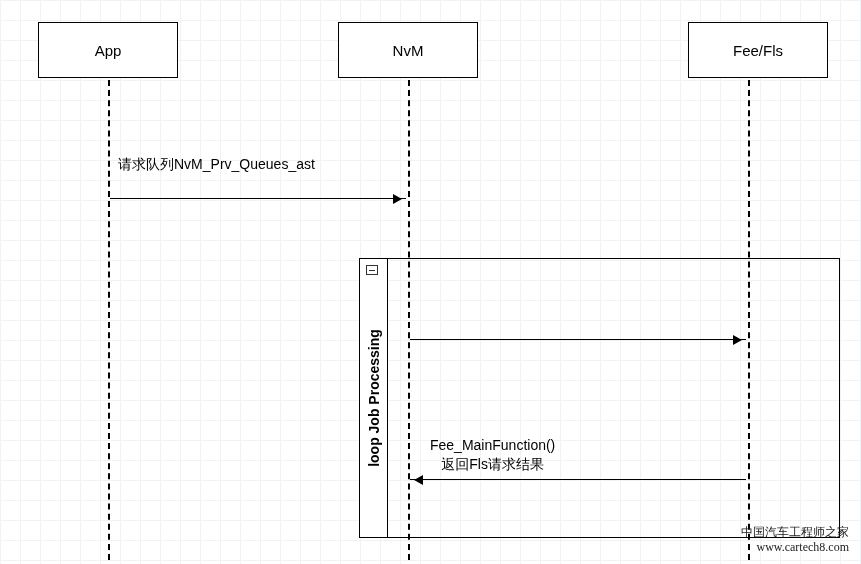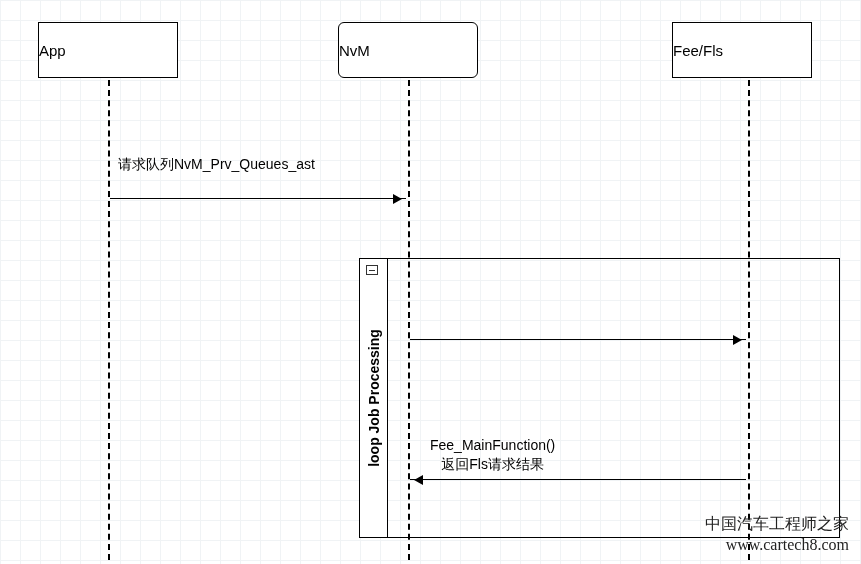--- a/index.html
+++ b/index.html
@@ -24,21 +24,21 @@
   }
   .canvas { position: absolute; top:0; left:0; width:861px; height:564px; z-index:1; }
   .participant {
     position: absolute;
     background: #fff;
     border: 1px solid #000;
     width: 140px;
     height: 56px;
     display: flex;
     align-items: center;
-    justify-content: flex-start;
+    justify-content: center;
     font-size: 15px;
   }
   .lifeline {
     position: absolute;
     border-left: 2px dashed #000;
     width: 0;
     top: 80px;
     height: 480px;
   }
   .arrow {
@@ -105,42 +105,42 @@
   .frame-corner-icon::after {
     content:"";
     position:absolute;
     left:2px; right:2px; top:4px;
     border-top:1px solid #333;
   }
   .watermark {
     position:absolute;
     right:12px;
     bottom:8px;
-    font-size:16px;
+    font-size:12px;
     color:#222;
     text-align:right;
     line-height:1.3;
     font-family: "SimSun","宋体",serif;
     z-index:2;
   }
 </style>
 </head>
 <body>
 
 <div class="grid-bg"></div>
 
 <div class="canvas">
 
   <div class="participant" style="left:38px; top:22px;">
     <span>App</span>
   </div>
-  <div class="participant" style="left:338px; top:22px;border-radius:6px;">
+  <div class="participant" style="left:338px; top:22px;">
     <span>NvM</span>
   </div>
-  <div class="participant" style="left:672px; top:22px;">
+  <div class="participant" style="left:688px; top:22px;">
     <span>Fee/Fls</span>
   </div>
 
   <div class="lifeline" style="left:108px;"></div>
   <div class="lifeline" style="left:408px;"></div>
   <div class="lifeline" style="left:748px;"></div>
 
   <div class="msg-label" style="left:118px; top:155px;">
     <div>请求队列NvM_Prv_Queues_ast</div>
   </div>

